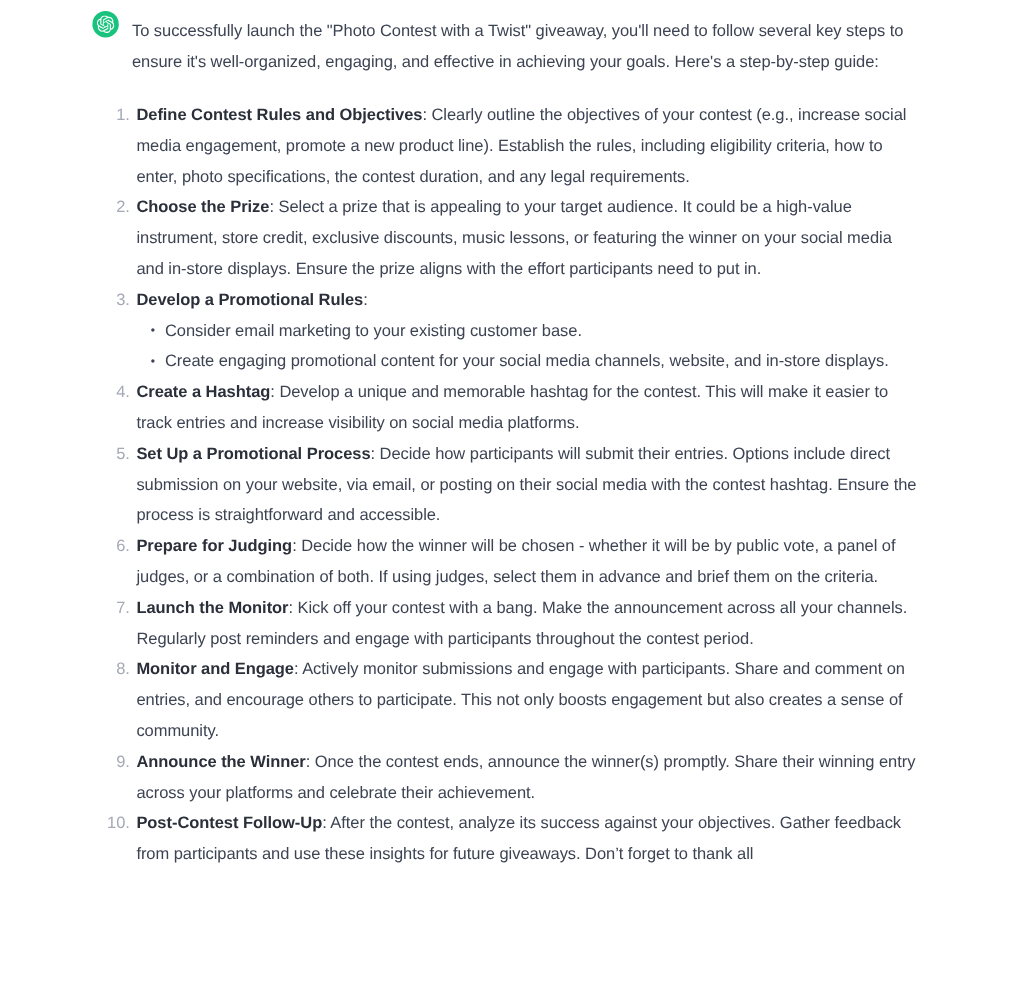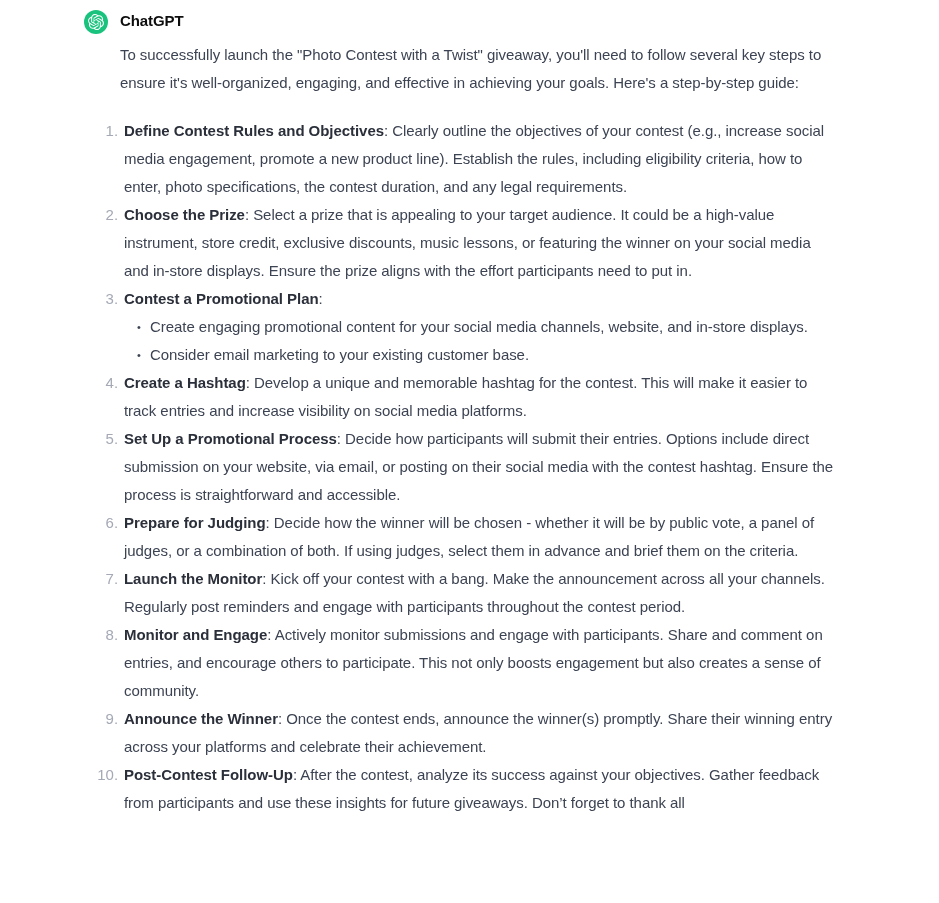--- a/index.html
+++ b/index.html
@@ -134,32 +134,29 @@
 <div class="message">
 
   <div class="avatar">
     <span>
       <svg width="16" height="16" viewBox="0 0 24 24" aria-hidden="true">
         <path fill="#ffffff" d="M22.282 9.821a5.985 5.985 0 0 0-.516-4.91 6.046 6.046 0 0 0-6.51-2.9A6.065 6.065 0 0 0 4.981 4.18a5.985 5.985 0 0 0-3.998 2.9 6.046 6.046 0 0 0 .743 7.097 5.98 5.98 0 0 0 .51 4.911 6.051 6.051 0 0 0 6.515 2.9A5.985 5.985 0 0 0 13.26 24a6.056 6.056 0 0 0 5.772-4.206 5.99 5.99 0 0 0 3.997-2.9 6.056 6.056 0 0 0-.747-7.073zM13.26 22.43a4.476 4.476 0 0 1-2.876-1.04l.141-.081 4.779-2.758a.795.795 0 0 0 .392-.681v-6.737l2.02 1.168a.071.071 0 0 1 .038.052v5.583a4.504 4.504 0 0 1-4.494 4.494zM3.6 18.304a4.47 4.47 0 0 1-.535-3.014l.142.085 4.783 2.759a.77.77 0 0 0 .78 0l5.843-3.369v2.332a.08.08 0 0 1-.033.062L9.74 19.95a4.5 4.5 0 0 1-6.14-1.646zM2.34 7.896a4.485 4.485 0 0 1 2.366-1.973V11.6a.766.766 0 0 0 .388.676l5.815 3.355-2.02 1.168a.076.076 0 0 1-.071 0l-4.83-2.786A4.504 4.504 0 0 1 2.34 7.872zm16.597 3.855-5.833-3.387L15.119 7.2a.076.076 0 0 1 .071 0l4.83 2.791a4.494 4.494 0 0 1-.676 8.105v-5.678a.79.79 0 0 0-.407-.667zm2.01-3.023-.141-.085-4.774-2.782a.776.776 0 0 0-.785 0L9.409 9.23V6.897a.066.066 0 0 1 .028-.061l4.83-2.787a4.5 4.5 0 0 1 6.68 4.66zm-12.64 4.135-2.02-1.164a.08.08 0 0 1-.038-.057V6.075a4.5 4.5 0 0 1 7.375-3.453l-.142.08L8.704 5.46a.795.795 0 0 0-.393.681zm1.097-2.365 2.602-1.5 2.607 1.5v2.999l-2.597 1.5-2.607-1.5z"></path>
       </svg>
     </span>
   </div>
 
-  <div class="msg-header">
-    <div class="author">ChatGPT</div>
-  </div>
 
   <div class="msg-body">
     <p class="intro">To successfully launch the "Photo Contest with a Twist" giveaway, you'll need to follow several key steps to ensure it's well-organized, engaging, and effective in achieving your goals. Here's a step-by-step guide:</p>
     <ol class="steps">
         <li><span class="lead">Define Contest Rules and Objectives</span><span>: Clearly outline the objectives of your contest (e.g., increase social media engagement, promote a new product line). Establish the rules, including eligibility criteria, how to enter, photo specifications, the contest duration, and any legal requirements.</span></li>
         <li><span class="lead">Choose the Prize</span><span>: Select a prize that is appealing to your target audience. It could be a high-value instrument, store credit, exclusive discounts, music lessons, or featuring the winner on your social media and in-store displays. Ensure the prize aligns with the effort participants need to put in.</span></li>
-        <li><span class="lead">Contest a Promotional Plan</span><span>:</span><ul class="subitems">
+        <li><span class="lead">Develop a Promotional Rules</span><span>:</span><ul class="subitems">
+            <li>Consider email marketing to your existing customer base.</li>
             <li>Create engaging promotional content for your social media channels, website, and in-store displays.</li>
-            <li>Consider email marketing to your existing customer base.</li>
           </ul></li>
         <li><span class="lead">Create a Hashtag</span><span>: Develop a unique and memorable hashtag for the contest. This will make it easier to track entries and increase visibility on social media platforms.</span></li>
         <li><span class="lead">Set Up a Promotional Process</span><span>: Decide how participants will submit their entries. Options include direct submission on your website, via email, or posting on their social media with the contest hashtag. Ensure the process is straightforward and accessible.</span></li>
         <li><span class="lead">Prepare for Judging</span><span>: Decide how the winner will be chosen - whether it will be by public vote, a panel of judges, or a combination of both. If using judges, select them in advance and brief them on the criteria.</span></li>
         <li><span class="lead">Launch the Monitor</span><span>: Kick off your contest with a bang. Make the announcement across all your channels. Regularly post reminders and engage with participants throughout the contest period.</span></li>
         <li><span class="lead">Monitor and Engage</span><span>: Actively monitor submissions and engage with participants. Share and comment on entries, and encourage others to participate. This not only boosts engagement but also creates a sense of community.</span></li>
         <li><span class="lead">Announce the Winner</span><span>: Once the contest ends, announce the winner(s) promptly. Share their winning entry across your platforms and celebrate their achievement.</span></li>
         <li><span class="lead">Post-Contest Follow-Up</span><span>: After the contest, analyze its success against your objectives. Gather feedback from participants and use these insights for future giveaways. Don’t forget to thank all</span></li>
       </ol>
   </div>

